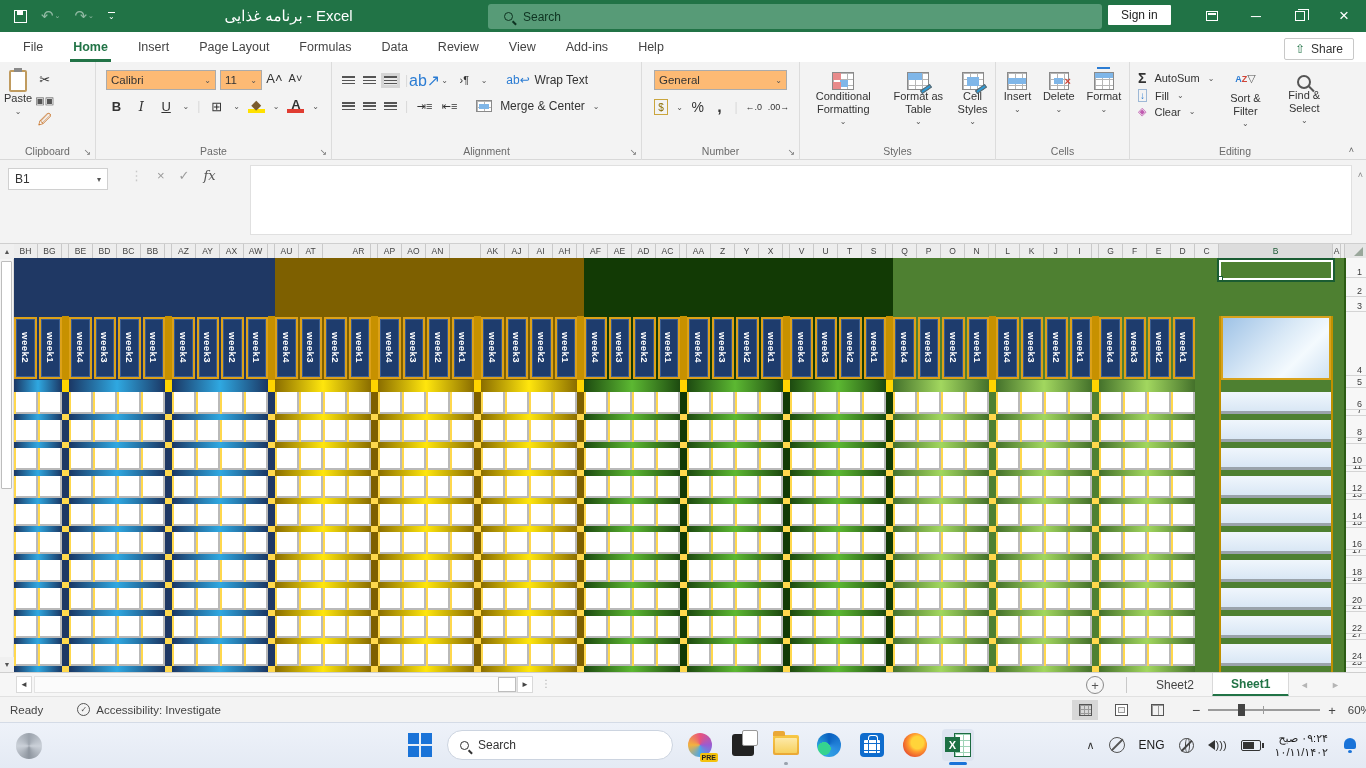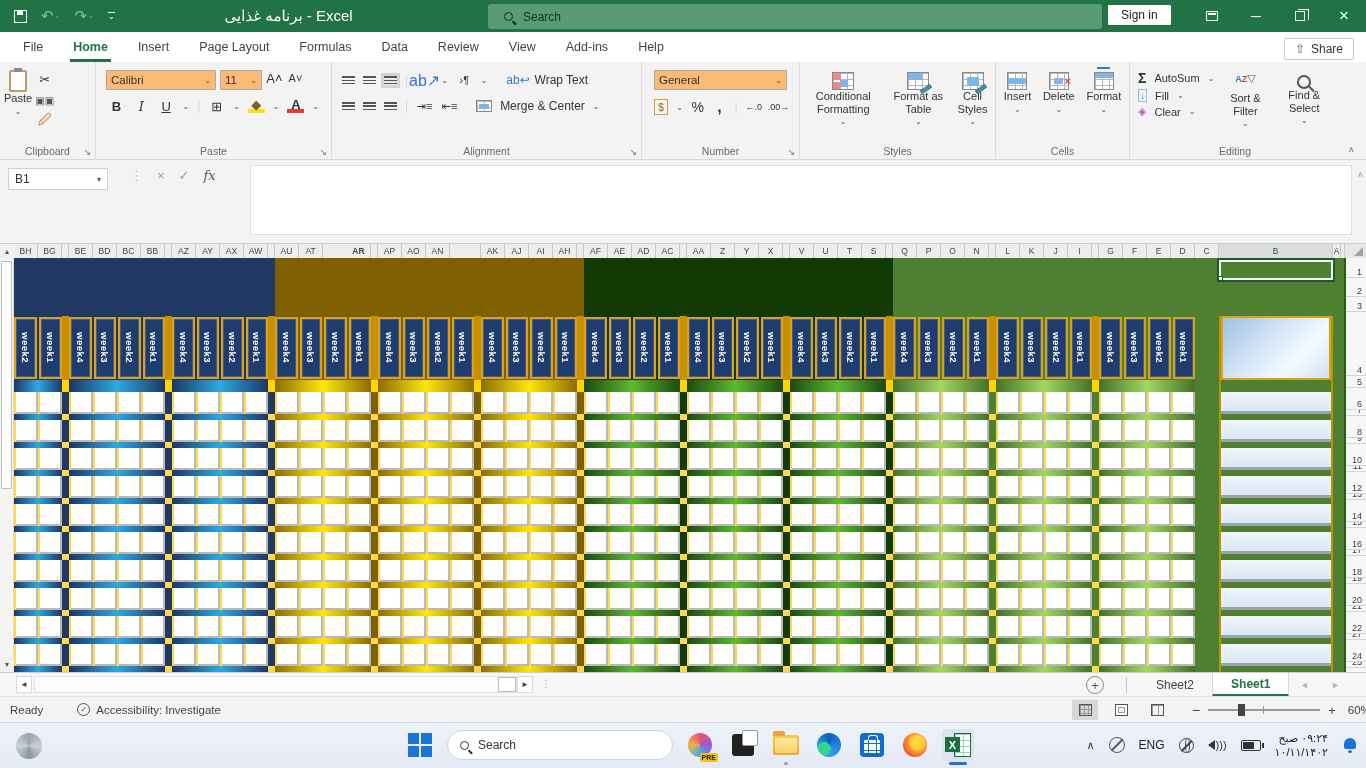--- a/index.html
+++ b/index.html
@@ -449,21 +449,21 @@
       <div class="colh" style="width: 24px;">BB</div>
       <div class="colh" style="width: 7px;"></div>
       <div class="colh" style="width: 24px;">AZ</div>
       <div class="colh" style="width: 24px;">AY</div>
       <div class="colh" style="width: 24px;">AX</div>
       <div class="colh" style="width: 24px;">AW</div>
       <div class="colh" style="width: 7px;"></div>
       <div class="colh" style="width: 24px;">AU</div>
       <div class="colh" style="width: 24px;">AT</div>
       <div class="colh" style="width: 24px; margin-top: 27px;">AS</div>
-      <div class="colh" style="width: 24px; font-weight: bold;">AR</div>
+      <div class="colh" style="width: 24px;">AR</div>
       <div class="colh" style="width: 7px;"></div>
       <div class="colh" style="width: 24px;">AP</div>
       <div class="colh" style="width: 24px;">AO</div>
       <div class="colh" style="width: 24px;">AN</div>
       <div class="colh" style="width: 24px; margin-top: 32px;">AM</div>
       <div class="colh" style="width: 7px;"></div>
       <div class="colh" style="width: 24px;">AK</div>
       <div class="colh" style="width: 24px;">AJ</div>
       <div class="colh" style="width: 24px;">AI</div>
       <div class="colh" style="width: 24px;">AH</div>

